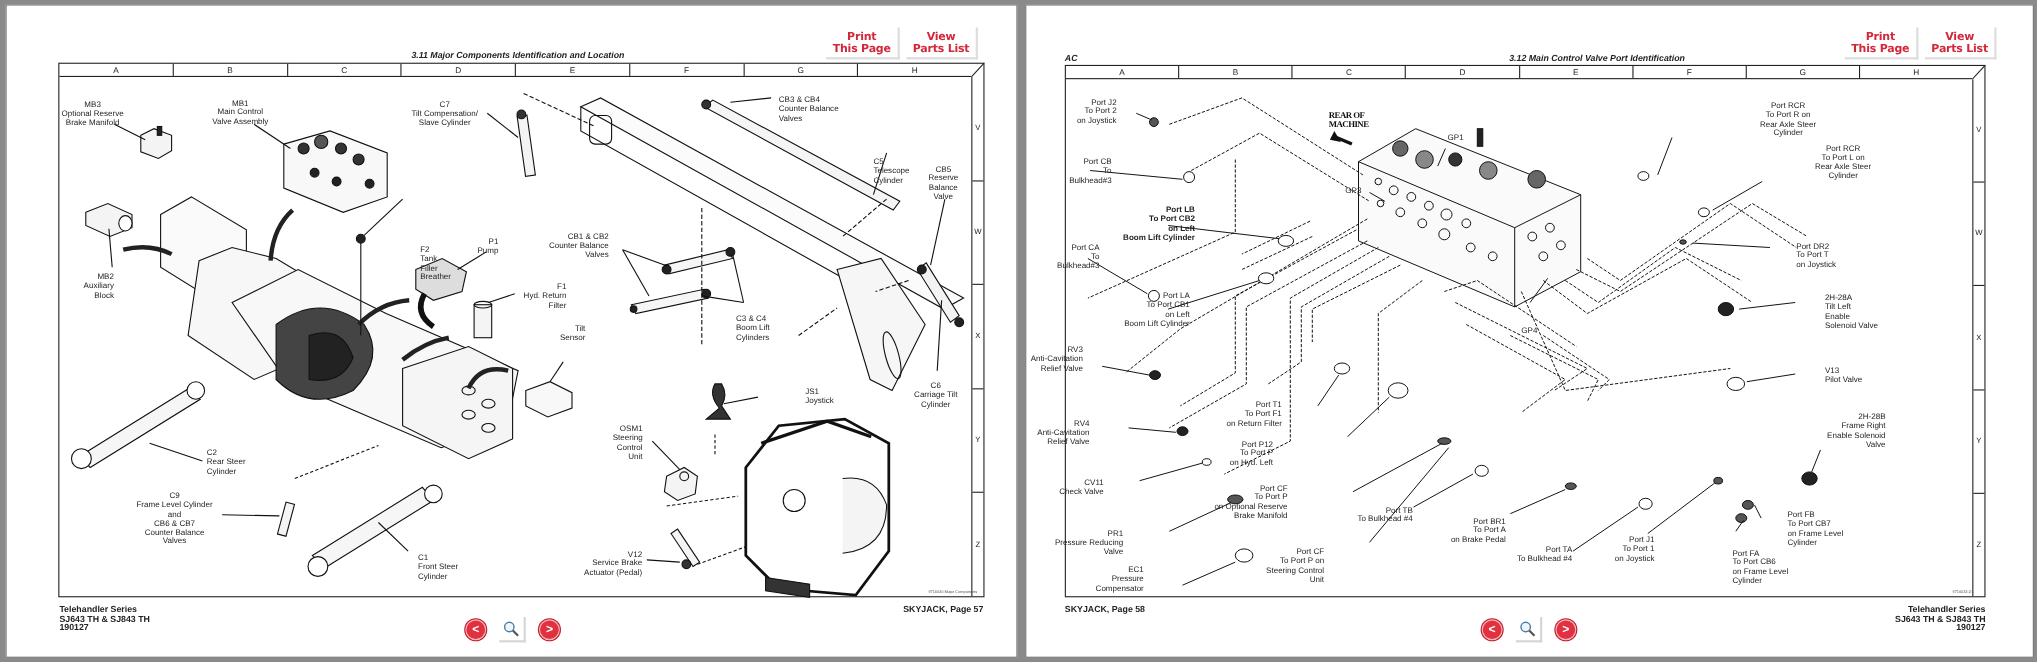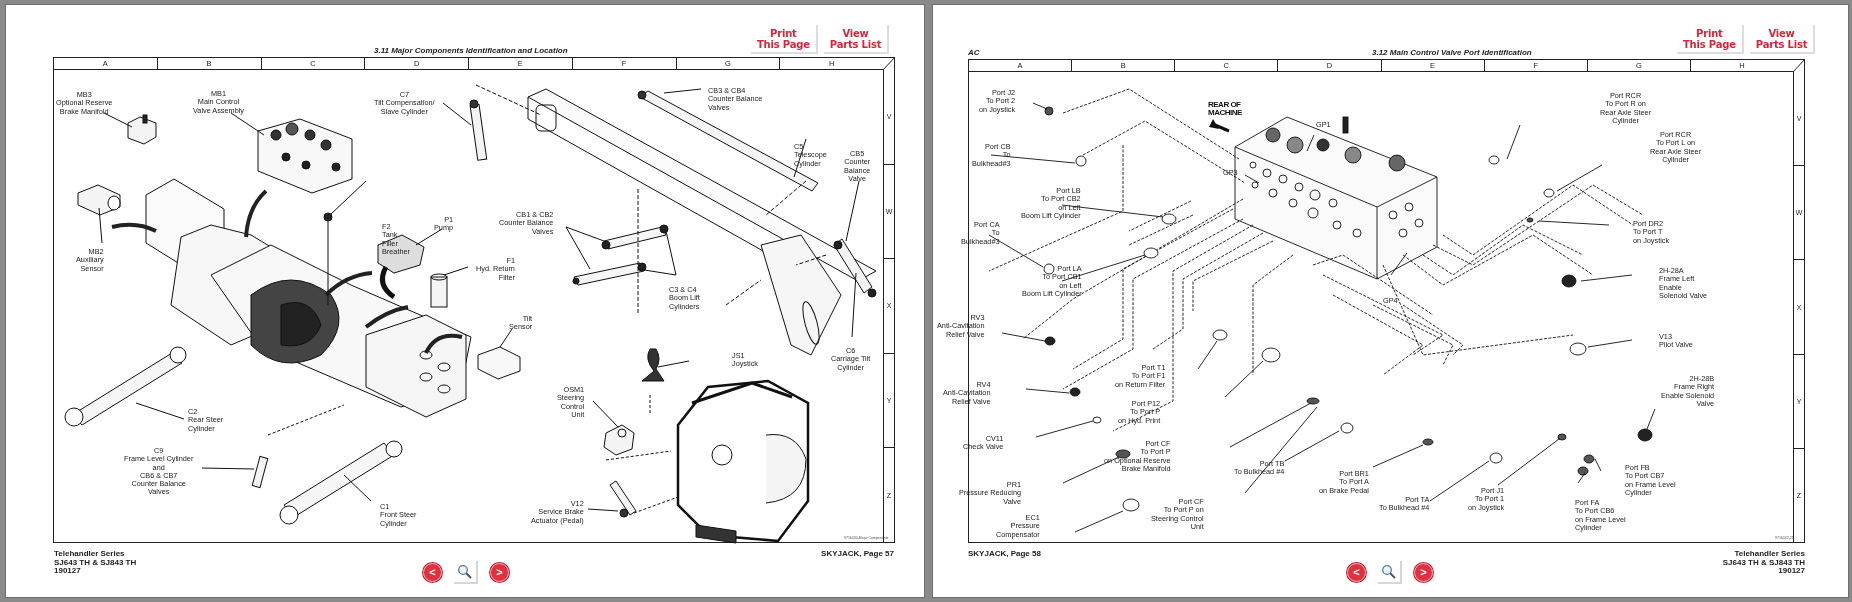--- a/index.html
+++ b/index.html
@@ -246,42 +246,42 @@
   <div class="lbl c" style="left:368px; top:86px;">C7
 Tilt Compensation/
 Slave Cylinder</div>
   <div class="lbl l" style="left:702px; top:82px;">CB3 &amp; CB4
 Counter Balance
 Valves</div>
   <div class="lbl l" style="left:788px; top:110px;margin-top:28px;">C5
 Telescope
 Cylinder</div>
   <div class="lbl c" style="left:838px; top:145px;">CB5
-Counter
+Reserve
 Balance
 Valve</div>
   <div class="lbl l" style="left:376px; top:170px;margin-top:48px;">F2
 Tank
 Filler
 Breather</div>
   <div class="lbl r" style="left:428px; top:211px;">P1
 Pump</div>
   <div class="lbl r" style="left:70px; top:243px;">MB2
 Auxiliary
-Sensor</div>
+Block</div>
   <div class="lbl l" style="left:470px; top:252px;text-align:right;">F1
 Hyd. Return
 Filter</div>
   <div class="lbl r" style="left:493px; top:206px;">CB1 &amp; CB2
 Counter Balance
 Valves</div>
   <div class="lbl l" style="left:663px; top:281px;">C3 &amp; C4
 Boom Lift
 Cylinders</div>
-  <div class="lbl r" style="left:503px; top:310px;">Tilt
+  <div class="lbl r" style="left:503px; top:290px;">Tilt
 Sensor</div>
   <div class="lbl c" style="left:825px; top:342px;">C6
 Carriage Tilt
 Cylinder</div>
   <div class="lbl l" style="left:686px; top:347px;margin-left:40px;">JS1
 Joystick</div>
   <div class="lbl r" style="left:551px; top:381px;">OSM1
 Steering
 Control
 Unit</div>
@@ -469,30 +469,30 @@
       <line x1="676" y1="220" x2="606" y2="216"></line>
       <line x1="699" y1="270" x2="648" y2="276"></line>
       <line x1="699" y1="335" x2="655" y2="342"></line>
       <line x1="722" y1="404" x2="714" y2="424"></line>
       <line x1="381" y1="130" x2="374" y2="146"></line>
       <line x1="312" y1="170" x2="326" y2="178"></line>
       <line x1="458" y1="270" x2="474" y2="248"></line>
     </g>
   </svg>
 
-  <div class="rear" style="left:275px; top:96px; white-space:pre;">REAR OF
+  <div class="rear" style="left:275px; top:96px; white-space:pre;font-family:Liberation Serif, serif;">REAR OF
 MACHINE</div>
 
   <div class="lbl r" style="left:46px; top:84px;">Port J2
 To Port 2
 on Joystick</div>
   <div class="lbl r" style="left:39px; top:138px;">Port CB
 To
 Bulkhead#3</div>
-  <div class="lbl r" style="left:88px; top:182px;">Port LB
+  <div class="lbl r" style="left:88px; top:182px;font-weight:bold;">Port LB
 To Port CB2
 on Left
 Boom Lift Cylinder</div>
   <div class="lbl r" style="left:28px; top:216px;">Port CA
 To
 Bulkhead#3</div>
   <div class="lbl r" style="left:89px; top:260px;">Port LA
 To Port CB1
 on Left
 Boom Lift Cylinder</div>
@@ -508,21 +508,21 @@
 Pressure Reducing
 Valve</div>
   <div class="lbl r" style="left:63px; top:509px;">EC1
 Pressure
 Compensator</div>
   <div class="lbl r" style="left:182px; top:359px;">Port T1
 To Port F1
 on Return Filter</div>
   <div class="lbl r" style="left:185px; top:395px;">Port P12
 To Port P
-on Hyd. Print</div>
+on Hyd. Left</div>
   <div class="lbl r" style="left:171px; top:435px;">Port CF
 To Port P
 on Optional Reserve
 Brake Manifold</div>
   <div class="lbl r" style="left:218px; top:493px;">Port CF
 To Port P on
 Steering Control
 Unit</div>
   <div class="lbl r" style="left:301px; top:455px;">Port TB
 To Bulkhead #4</div>
@@ -550,21 +550,21 @@
 Rear Axle Steer
 Cylinder</div>
   <div class="lbl c" style="left:717px; top:126px;">Port RCR
 To Port L on
 Rear Axle Steer
 Cylinder</div>
   <div class="lbl l" style="left:700px; top:215px;">Port DR2
 To Port T
 on Joystick</div>
   <div class="lbl l" style="left:726px; top:262px;">2H-28A
-Frame Left
+Tilt Left
 Enable
 Solenoid Valve</div>
   <div class="lbl l" style="left:726px; top:328px;">V13
 Pilot Valve</div>
   <div class="lbl l" style="left:728px; top:370px;text-align:right;">2H-28B
 Frame Right
 Enable Solenoid
 Valve</div>
 
   <div class="ref" style="left:842px; top:531px;">9716032-21</div>

